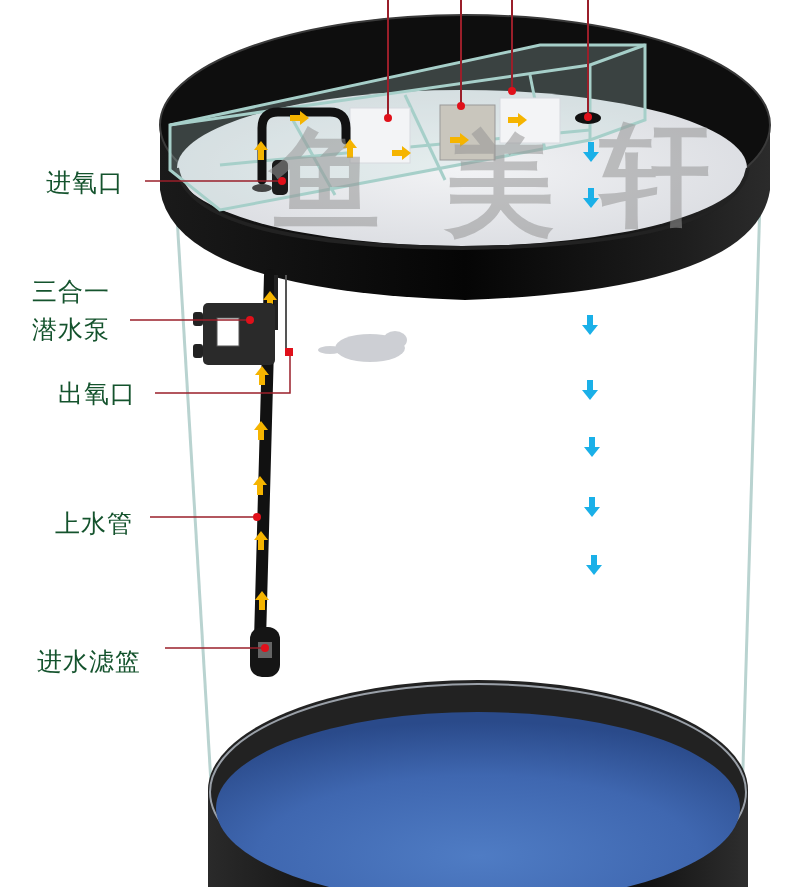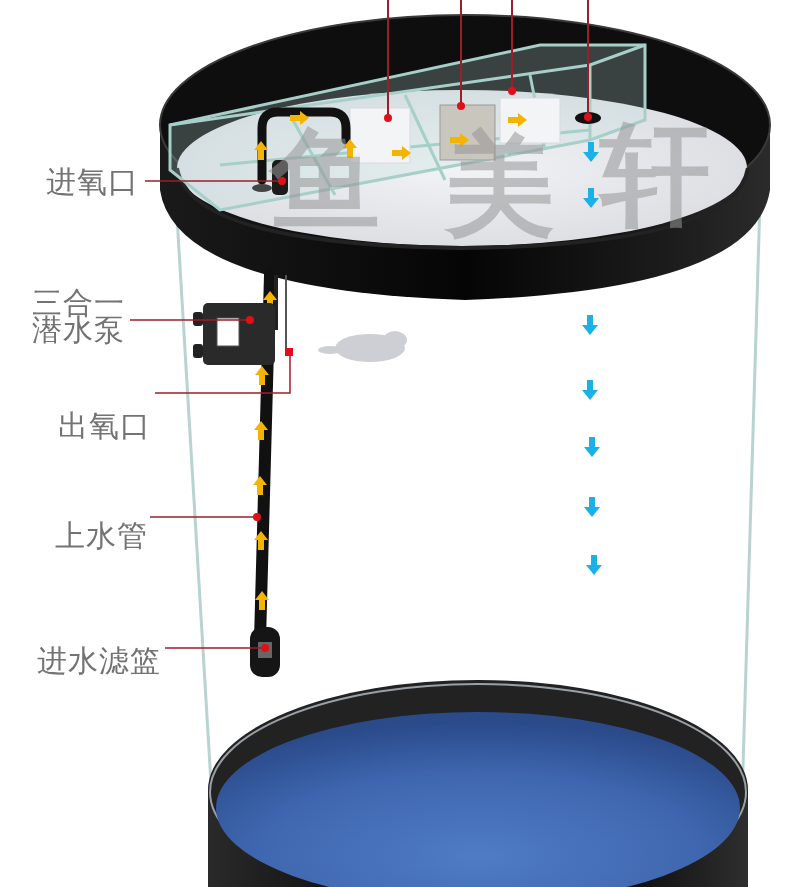--- a/index.html
+++ b/index.html
@@ -1,23 +1,23 @@
 <!DOCTYPE html>
 <html><head>
 <meta charset="utf-8">
 <style>
   html, body { margin: 0; padding: 0; background: #ffffff; }
   body { width: 800px; height: 887px; position: relative; overflow: hidden; font-family: "DejaVu Sans", sans-serif; }
   #stage { position: absolute; left: 0; top: 0; width: 800px; height: 887px; }
   .label {
     position: absolute;
     font-family: Liberation Sans, sans-serif;
-    font-size: 30px;
+    font-size: 25px;
     line-height: 30px;
-    color: #737373;
+    color: #14532d;
     white-space: nowrap;
     letter-spacing: 1px;
   }
   .label.two-line { line-height: 31px; }
   .watermark {
     position: absolute;
     font-family: "DejaVu Serif", serif;
     font-size: 110px;
     color: rgba(150,150,150,0.55);
     font-weight: bold;
@@ -184,17 +184,17 @@
     <circle cx="257" cy="517" r="4"></circle>
     <circle cx="265" cy="648" r="4"></circle>
   </g>
 </svg>
 
 <div class="watermark" style="left:270px; top:125px;">鱼</div>
 <div class="watermark" style="left:445px; top:130px;">美</div>
 <div class="watermark" style="left:600px; top:120px;">轩</div>
 
 <div class="label" style="left:46px; top:167px;">进氧口</div>
-<div class="label two-line" style="left:32px; top:287px;">三合一</div>
+<div class="label two-line" style="left:32px; top:276px;">三合一</div>
 <div class="label two-line" style="left:32px; top:314px;">潜水泵</div>
-<div class="label" style="left:58px; top:378px;margin-top:33px;">出氧口</div>
-<div class="label" style="left:55px; top:521px;">上水管</div>
+<div class="label" style="left:58px; top:378px;">出氧口</div>
+<div class="label" style="left:55px; top:508px;">上水管</div>
 <div class="label" style="left:37px; top:646px;">进水滤篮</div>
 
 </body></html>

